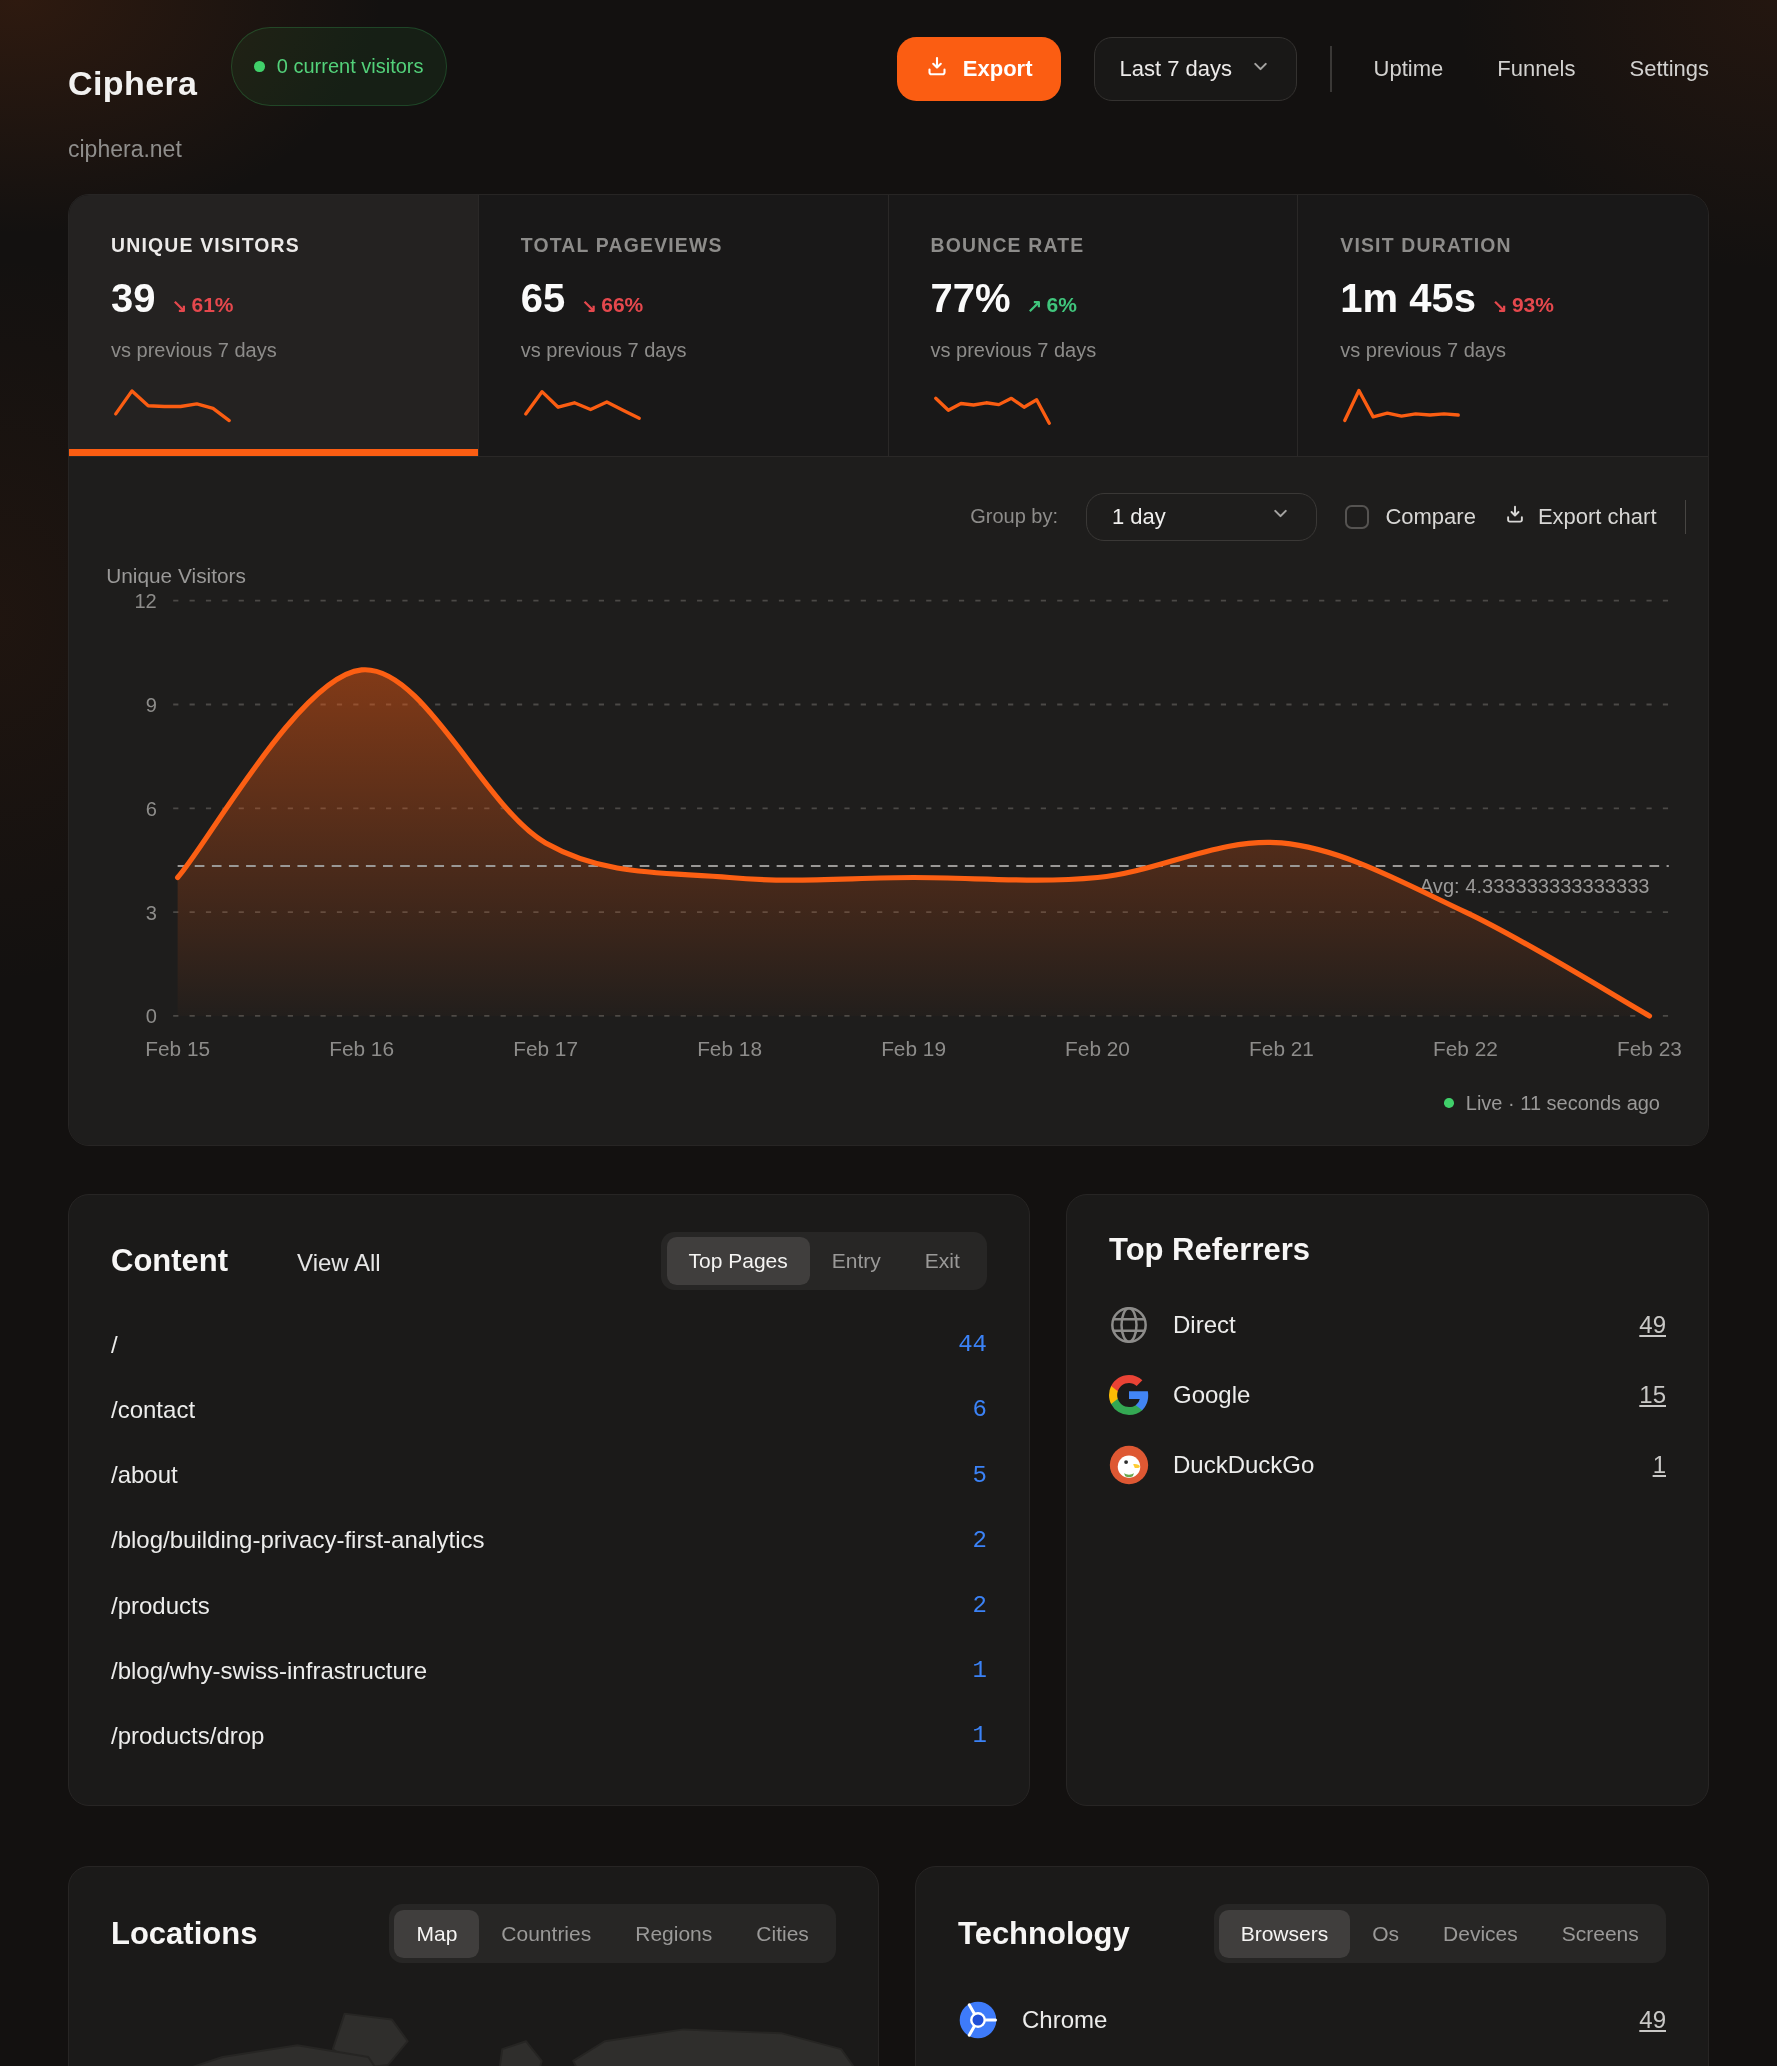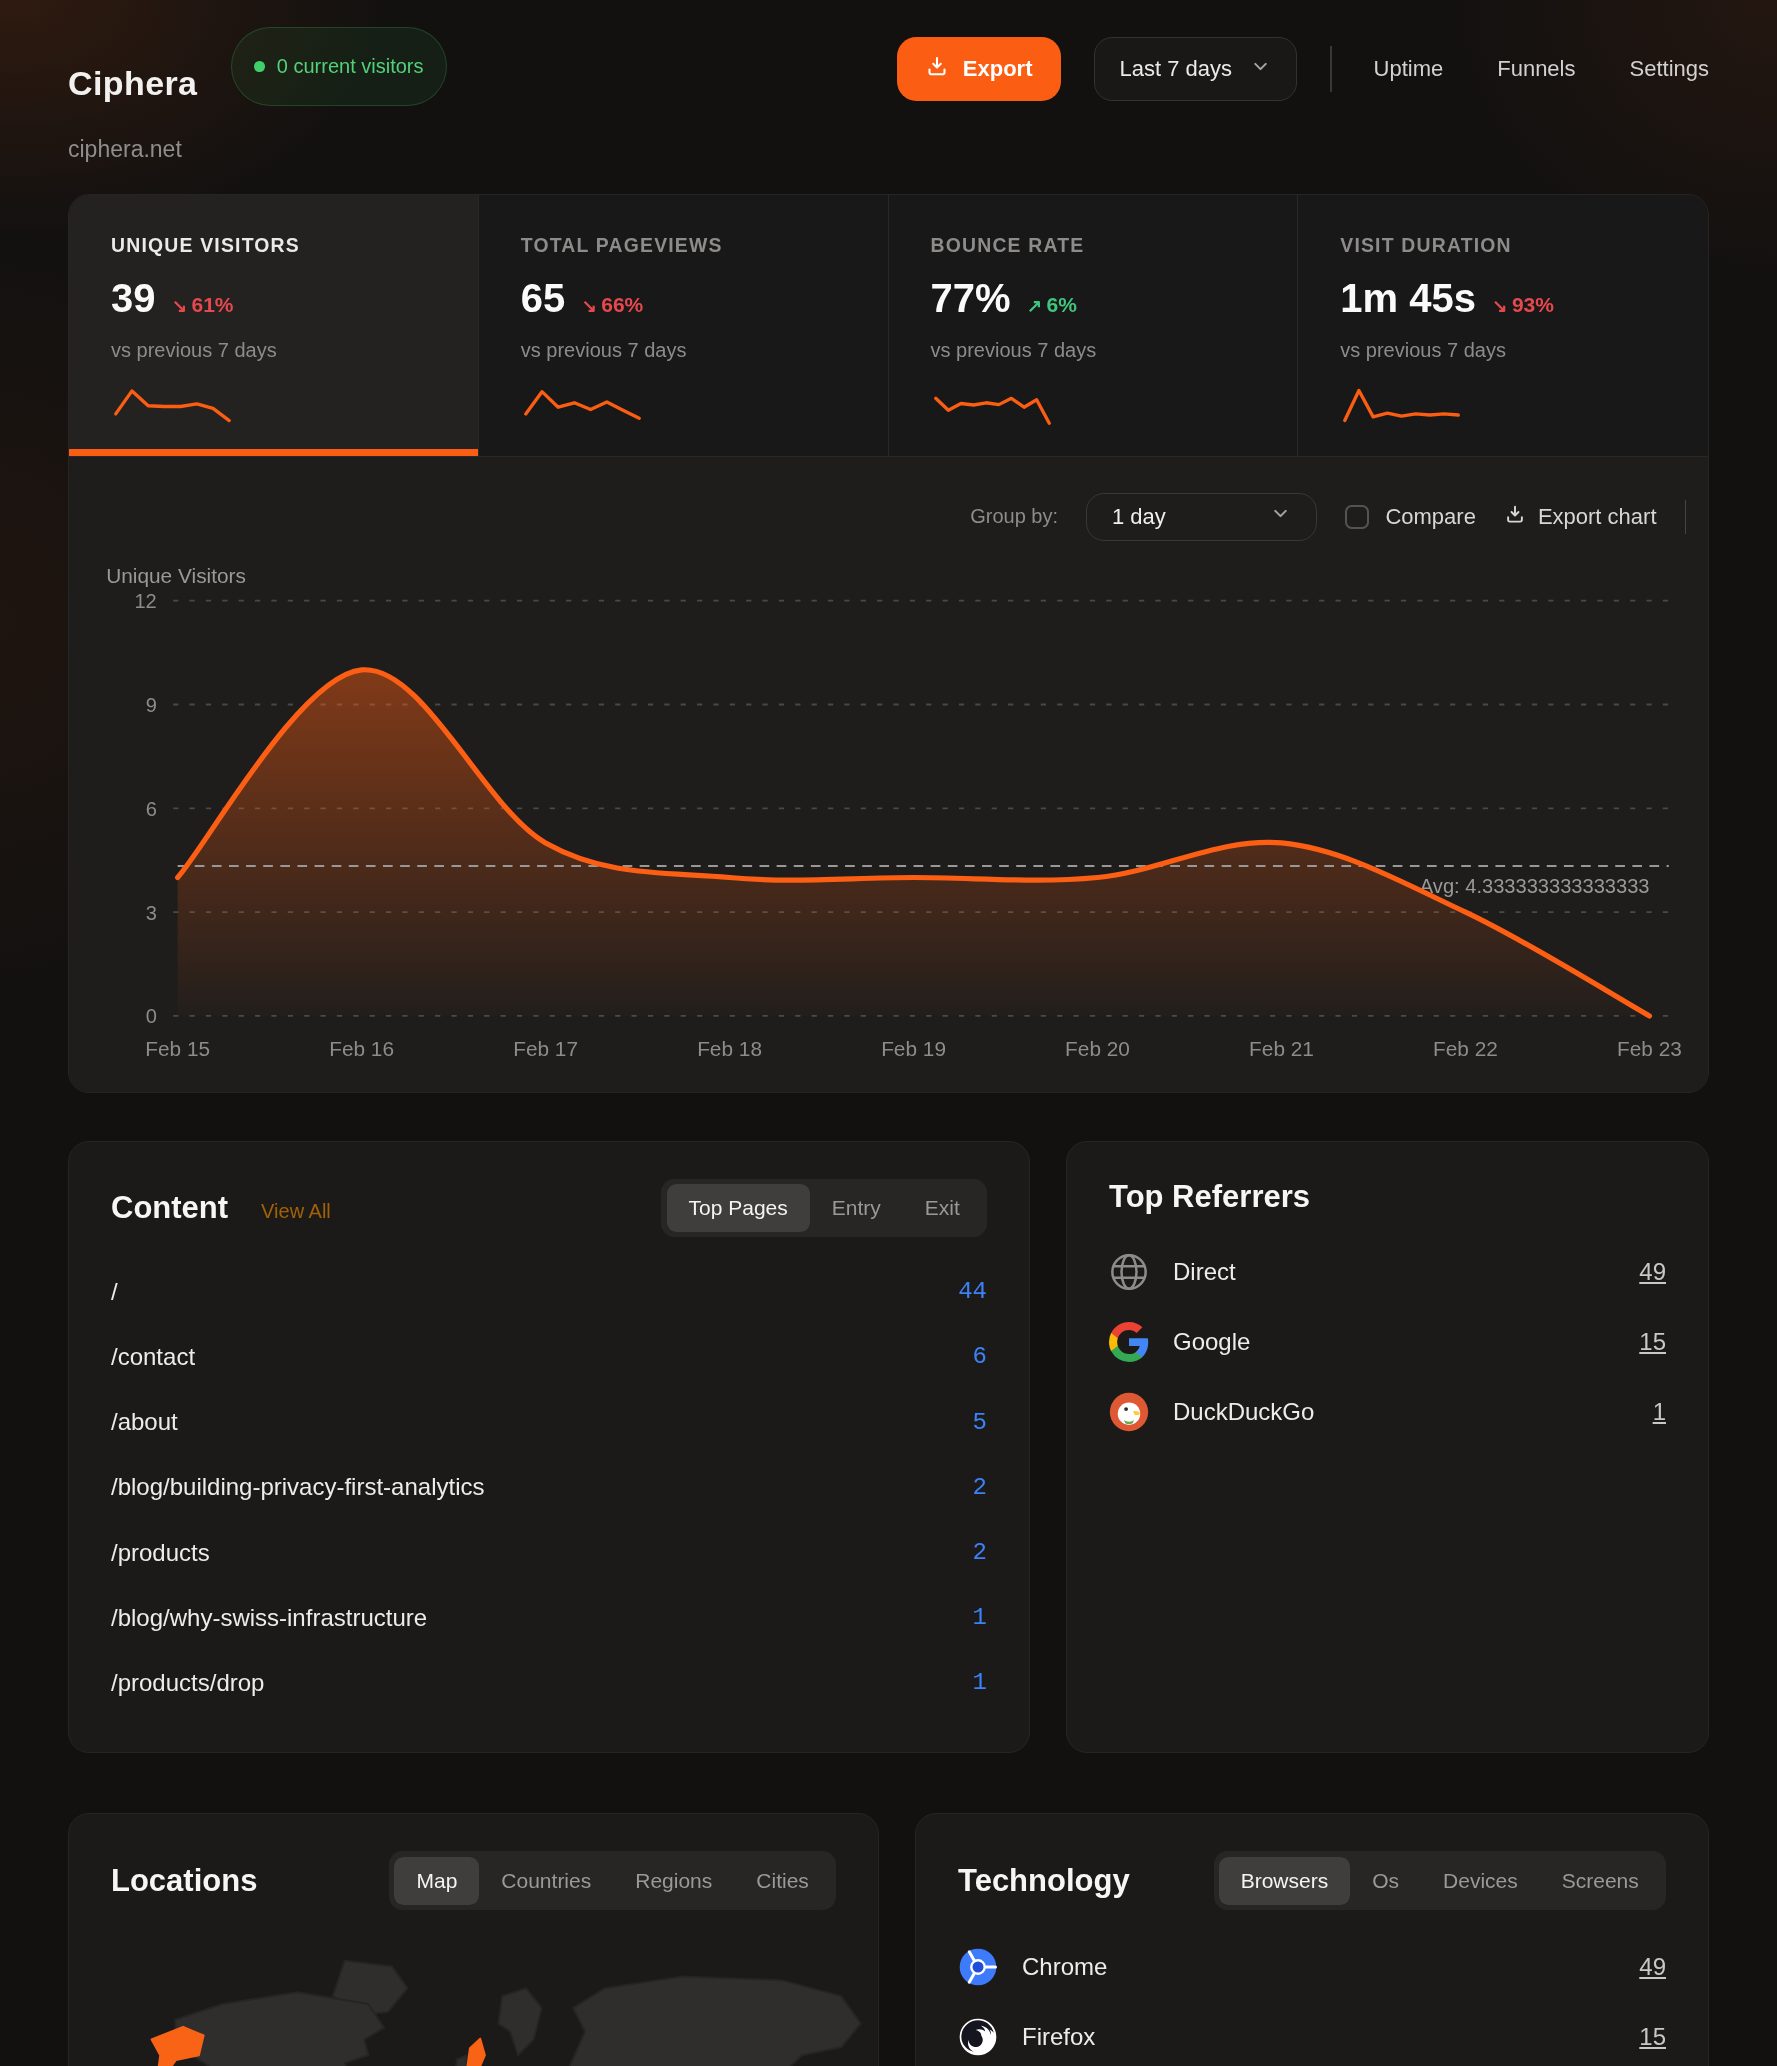--- a/index.html
+++ b/index.html
@@ -99,21 +99,21 @@
   .panels-mid{margin-top:48px;}
   .panels-bottom{margin-top:60px;}
   .panel{background:var(--panel-bg);border:0.7px solid #272524;border-radius:21px;padding:37px 42px;}
   .content-panel{width:962px;min-height:604px;}
   .referrers-panel{flex:1;}
   .locations-panel{width:811px;height:670px;overflow:hidden;}
   .technology-panel{flex:1;height:670px;overflow:hidden;}
   .panel h2{font-size:31px;font-weight:700;color:#f7f6f5;}
   .panel-head{display:flex;align-items:center;justify-content:space-between;}
   .panel-title-group{display:flex;align-items:baseline;gap:33px;}
-  .view-all{font-size:20px;color:#a16207;text-decoration:none;cursor:pointer;}
+  .view-all{font-size:24px;color:#e5e5e5;text-decoration:none;cursor:pointer;margin-left:36px;}
   .tabs{display:flex;align-items:center;background:var(--tab-bg);border-radius:13.4px;padding:5.2px;}
   .tab{border:none;background:transparent;color:#9a9998;font-size:21px;font-family:inherit;
     padding:12px 22px;border-radius:9.7px;cursor:pointer;white-space:nowrap;}
   .tab.active{background:var(--tab-active);color:#f5f4f3;}
 
   .list{margin-top:22px;}
   .list-row{display:flex;align-items:center;justify-content:space-between;padding:18.6px 0;cursor:pointer;}
   .cell-path{font-size:24px;color:#ececeb;}
   .cell-count{font-size:24px;color:#3b82f6;font-family:Liberation Mono, monospace;}
   .icon-row{display:flex;align-items:center;gap:24px;padding:15px 0;cursor:pointer;}
@@ -273,20 +273,24 @@
           <text x="1135" y="692" fill="#8d8c8a" font-size="28" text-anchor="middle" font-family="Liberation Sans, sans-serif">Feb 19</text>
           <text x="1382.25" y="692" fill="#8d8c8a" font-size="28" text-anchor="middle" font-family="Liberation Sans, sans-serif">Feb 20</text>
           <text x="1629.5" y="692" fill="#8d8c8a" font-size="28" text-anchor="middle" font-family="Liberation Sans, sans-serif">Feb 21</text>
           <text x="1876.75" y="692" fill="#8d8c8a" font-size="28" text-anchor="middle" font-family="Liberation Sans, sans-serif">Feb 22</text>
           <text x="2124" y="692" fill="#8d8c8a" font-size="28" text-anchor="middle" font-family="Liberation Sans, sans-serif">Feb 23</text>
           <path d="M146,452C187.2,405.5,310.8,180.8,393.3,173.0C475.7,165.3,558.1,359.0,640.5,405.5C722.9,452.0,805.3,444.3,887.8,452.0C970.2,459.8,1052.6,452.0,1135.0,452.0C1217.4,452.0,1299.8,459.8,1382.3,452.0C1464.7,444.3,1547.1,397.8,1629.5,405.5C1711.9,413.3,1794.3,459.8,1876.8,498.5C1959.2,537.3,2082.8,614.8,2124.0,638.0 L2124,638 L146,638 Z" fill="url(#areaGrad)"></path>
           <line x1="146" y1="436.5" x2="2150" y2="436.5" stroke="#9a9896" stroke-width="2.6" stroke-dasharray="13 10"></line>
           <text x="2124" y="472.5" fill="#9a9998" font-size="27" text-anchor="end" font-family="Liberation Sans, sans-serif">Avg: 4.333333333333333</text>
           <path d="M146,452C187.2,405.5,310.8,180.8,393.3,173.0C475.7,165.3,558.1,359.0,640.5,405.5C722.9,452.0,805.3,444.3,887.8,452.0C970.2,459.8,1052.6,452.0,1135.0,452.0C1217.4,452.0,1299.8,459.8,1382.3,452.0C1464.7,444.3,1547.1,397.8,1629.5,405.5C1711.9,413.3,1794.3,459.8,1876.8,498.5C1959.2,537.3,2082.8,614.8,2124.0,638.0" fill="none" stroke="#fc5f13" stroke-width="7" stroke-linecap="round" stroke-linejoin="round"></path>
         </svg>
+      <div class="live-row">
+        <span class="dot"></span>
+        <span>Live · 11 seconds ago</span>
+      </div>
     </div>
   </section>
 
   <div class="row panels-mid">
     <section class="panel content-panel">
       <div class="panel-head">
         <div class="panel-title-group">
           <h2>Content</h2>
           <a class="view-all">View All</a>
         </div>

